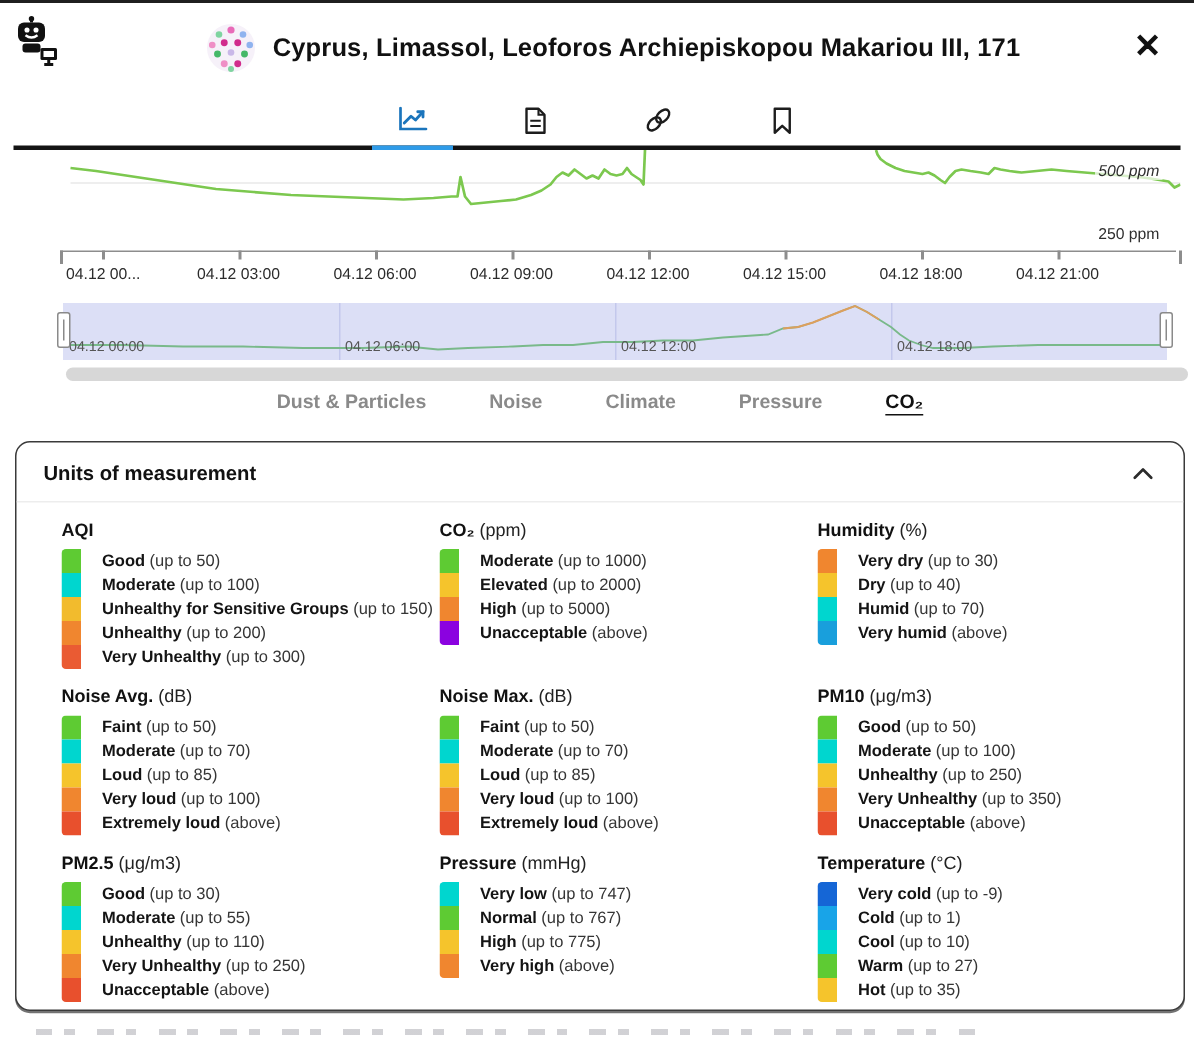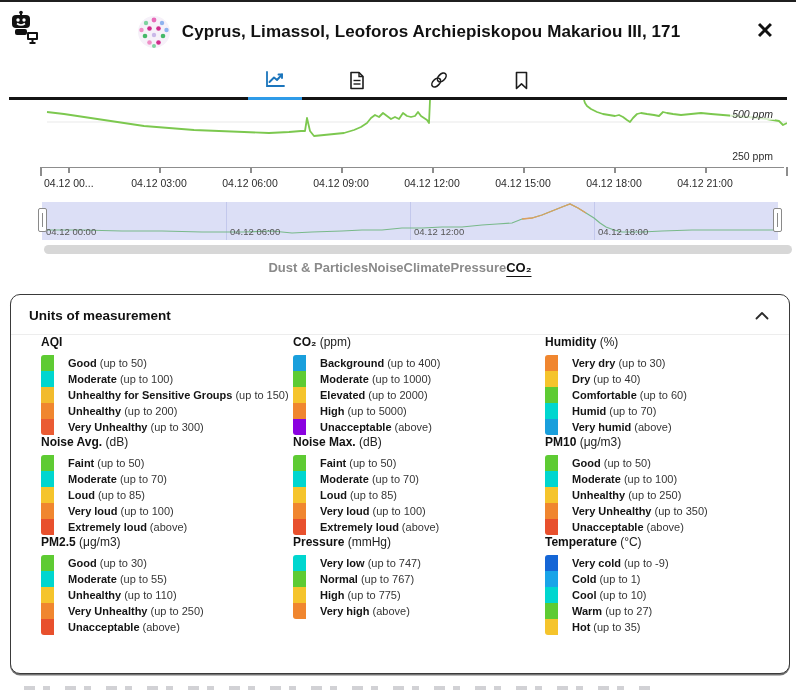--- a/index.html
+++ b/index.html
@@ -45,35 +45,35 @@
   .handle { position:absolute; top:6px; width:9px; height:24px; background:#fff;
     border:1px solid #8a8a8a; border-radius:2px; cursor:ew-resize; }
   .handle::after { content:""; position:absolute; left:3px; top:4px; bottom:4px; width:1px; background:#8a8a8a; }
   .handle-left { left:-4px; } .handle-right { right:-4px; }
 
   .scrollbar { position:absolute; left:44px; top:243px; width:748px; height:9px;
     border-radius:5px; background:#d7d7d7; cursor:pointer; }
 
   
   .metric-tabs { position:absolute; left:0; top:258px; width:800px; display:flex;
-    justify-content:center; }
+    justify-content:center; gap:42px; }
   .mtab { font-size:13px; font-weight:700; color:#8a8a8a; background:transparent; border:0;
     cursor:pointer; font-family:inherit; }
   .mtab.active { color:#111; text-decoration:underline; text-underline-offset:4px; }
 
   
   .units-panel { position:absolute; left:10px; top:292px; width:780px; height:380px;
     border:1.5px solid #3a3a3a; border-radius:10px; background:#fff;
     box-shadow:0 1.5px 0 rgba(0,0,0,.55); overflow:hidden; }
   .units-header { display:flex; justify-content:space-between; align-items:center;
     padding:11px 18px 9px; border-bottom:1px solid #ededed; }
   .units-title { font-size:13.5px; font-weight:700; color:#111;text-align:right; }
   .collapse-btn { background:transparent; border:0; cursor:pointer; padding:2px; }
   .units-grid { display:grid; grid-template-columns:252px 252px 252px; padding:0 18px 6px; }
-  .lsec { margin-top:0;padding-left:12px; }
+  .lsec { margin-top:11px;padding-left:12px; }
   .lsec-title { font-size:12px; color:#111; margin-bottom:6px; }
   .lsec-title b { font-weight:700; }
   .lsec-title .unit { font-weight:400; color:#222; }
   .lrows { border-radius:3px; overflow:hidden; display:inline-block; vertical-align:top; }
   .lrow { display:flex; align-items:stretch; height:16px; }
   .seg { width:13px; flex:0 0 13px; }
   .ltext { display:flex; align-items:center; margin-left:14px; font-size:11px; white-space:nowrap; }
   .ltext b { font-weight:700; color:#141414; }
   .ltext .rng { color:#353535; margin-left:3px; font-weight:400;text-align:right; }
 
@@ -248,26 +248,20 @@
               <span class="seg" style="background: rgb(234, 91, 51);"></span>
               <span class="ltext">
                 <b>Very Unhealthy</b>
                 <span class="rng">(up to 300)</span>
               </span>
             </div></div>
       </div>
       <div class="lsec">
         <div class="lsec-title"><b>CO₂</b> <span class="unit">(ppm)</span></div>
         <div class="lrows"><div class="lrow">
-              <span class="seg" style="background: rgb(25, 159, 220);"></span>
-              <span class="ltext">
-                <b>Background</b>
-                <span class="rng">(up to 400)</span>
-              </span>
-            </div><div class="lrow">
               <span class="seg" style="background: rgb(94, 203, 51);"></span>
               <span class="ltext">
                 <b>Moderate</b>
                 <span class="rng">(up to 1000)</span>
               </span>
             </div><div class="lrow">
               <span class="seg" style="background: rgb(245, 196, 44);"></span>
               <span class="ltext">
                 <b>Elevated</b>
                 <span class="rng">(up to 2000)</span>
@@ -294,26 +288,20 @@
                 <b>Very dry</b>
                 <span class="rng">(up to 30)</span>
               </span>
             </div><div class="lrow">
               <span class="seg" style="background: rgb(245, 196, 44);"></span>
               <span class="ltext">
                 <b>Dry</b>
                 <span class="rng">(up to 40)</span>
               </span>
             </div><div class="lrow">
-              <span class="seg" style="background: rgb(94, 203, 51);"></span>
-              <span class="ltext">
-                <b>Comfortable</b>
-                <span class="rng">(up to 60)</span>
-              </span>
-            </div><div class="lrow">
               <span class="seg" style="background: rgb(0, 214, 207);"></span>
               <span class="ltext">
                 <b>Humid</b>
                 <span class="rng">(up to 70)</span>
               </span>
             </div><div class="lrow">
               <span class="seg" style="background: rgb(25, 159, 220);"></span>
               <span class="ltext">
                 <b>Very humid</b>
                 <span class="rng">(above)</span>

